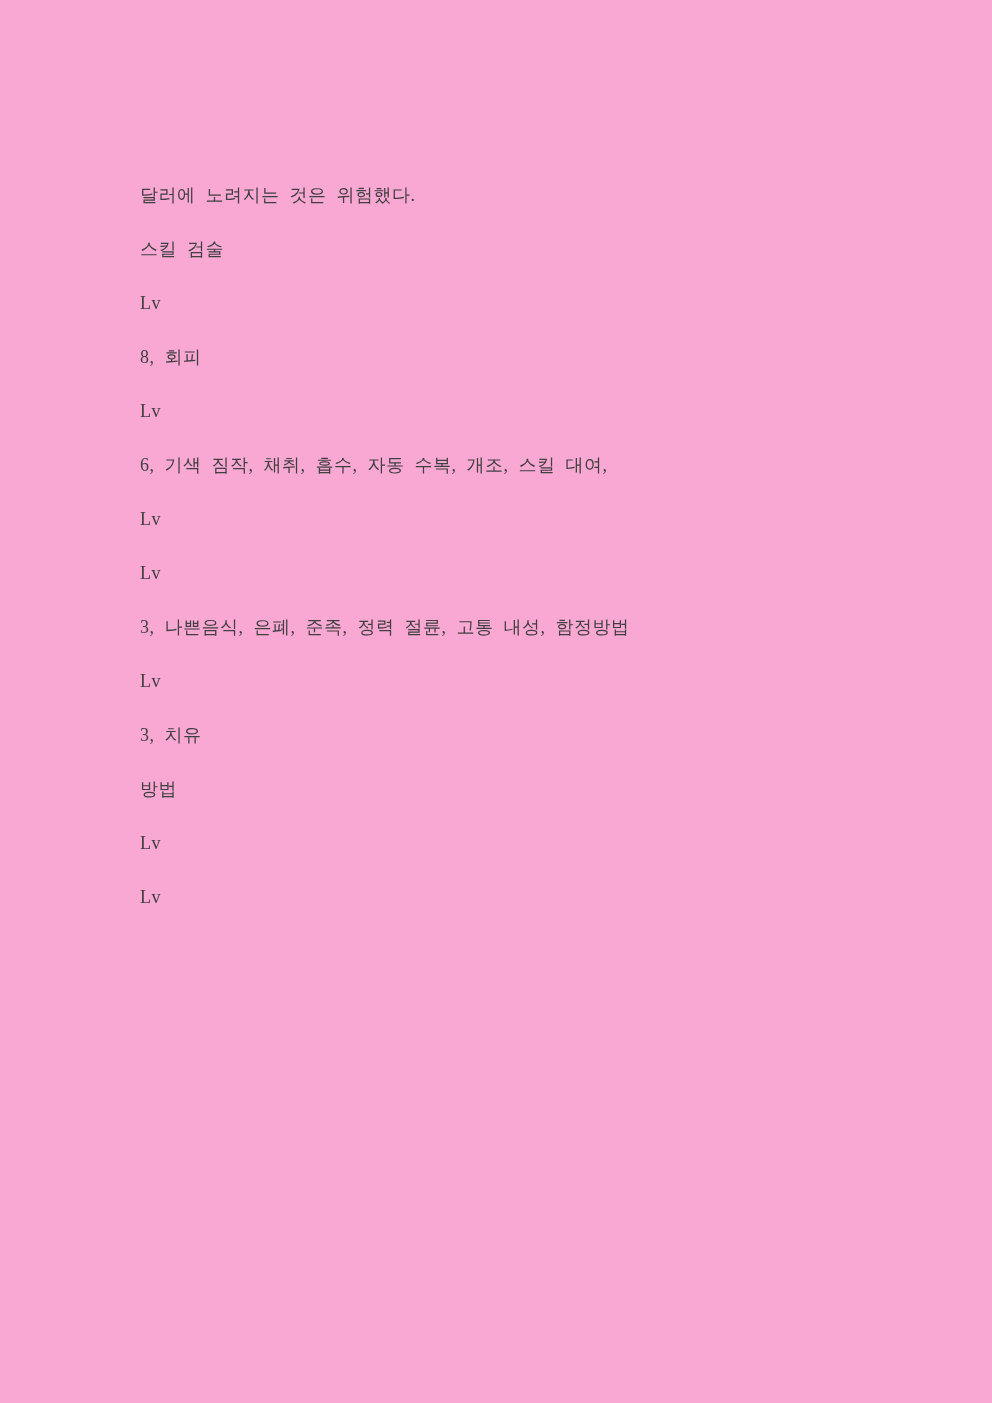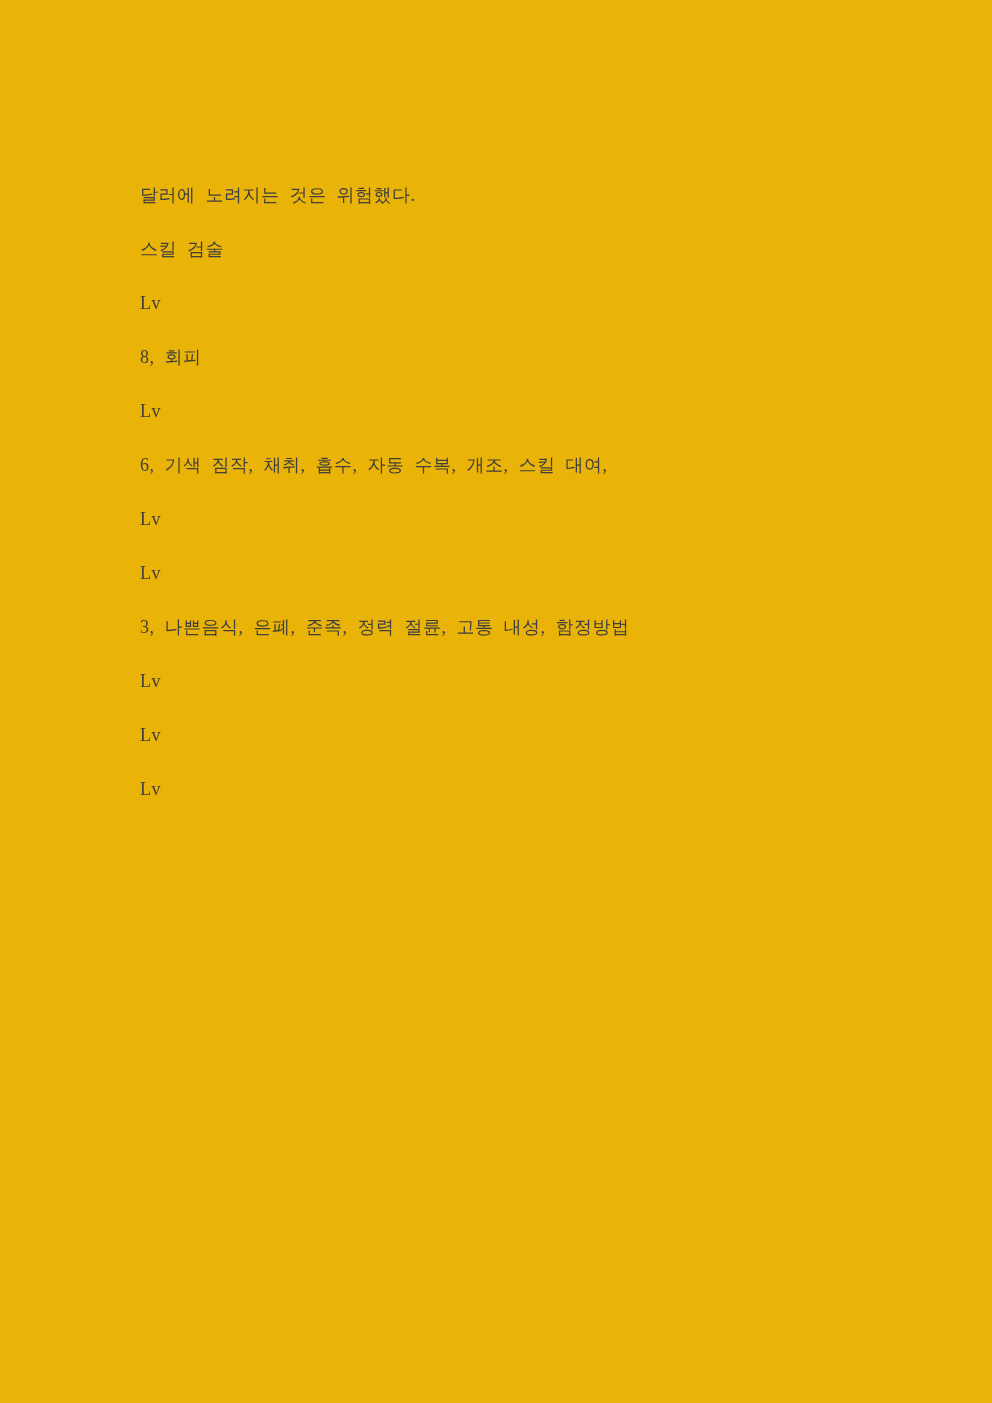--- a/index.html
+++ b/index.html
@@ -10,21 +10,21 @@
     width: 992px;
     height: 1403px;
     background: #ffffff;
     overflow: hidden;
     font-family: "Liberation Serif", "DejaVu Serif", serif;
   }
   .page {
     position: relative;
     width: 992px;
     height: 1403px;
-    background: #eab308;
+    background: #f9a8d4;
   }
   .text-block {
     position: absolute;
     top: 168px;
     left: 140px;
     right: 120px;
   }
   .text-block p {
     margin: 0;
     padding: 0;
@@ -45,16 +45,18 @@
     <p>달러에 노려지는 것은 위험했다.</p>
     <p>스킬 검술</p>
     <p>Lv</p>
     <p>8, 회피</p>
     <p>Lv</p>
     <p>6, 기색 짐작, 채취, 흡수, 자동 수복, 개조, 스킬 대여,</p>
     <p>Lv</p>
     <p>Lv</p>
     <p>3, 나쁜음식, 은폐, 준족, 정력 절륜, 고통 내성, 함정방법</p>
     <p>Lv</p>
+    <p>3, 치유</p>
+    <p>방법</p>
     <p>Lv</p>
     <p>Lv</p>
   </div>
 </div>
 
 </body></html>

